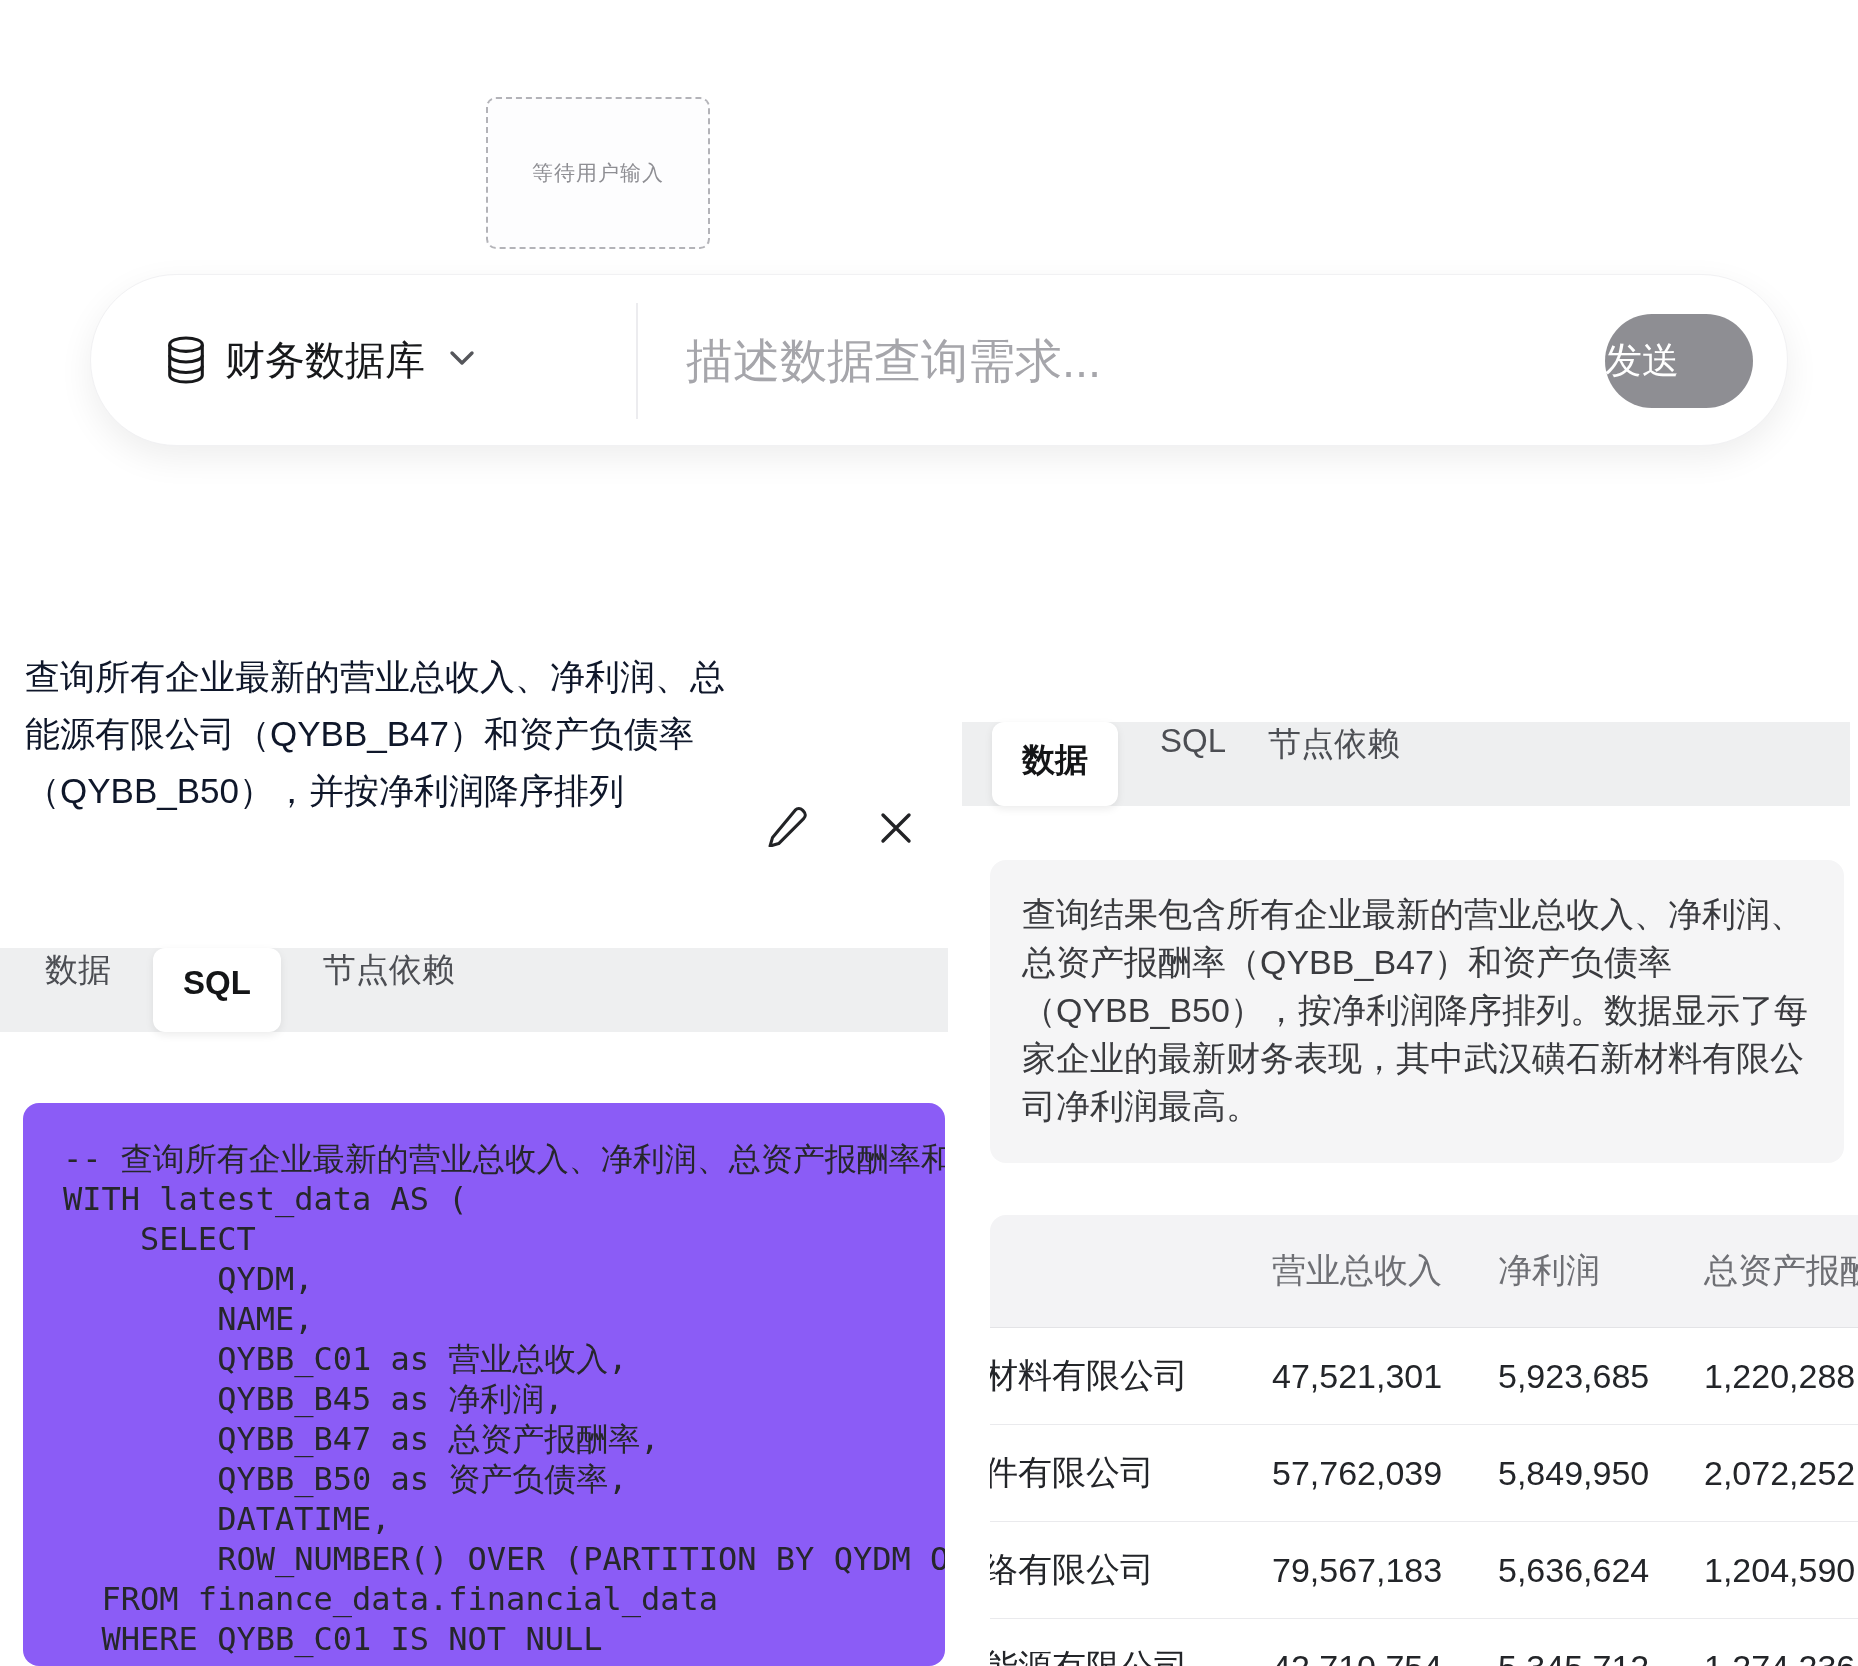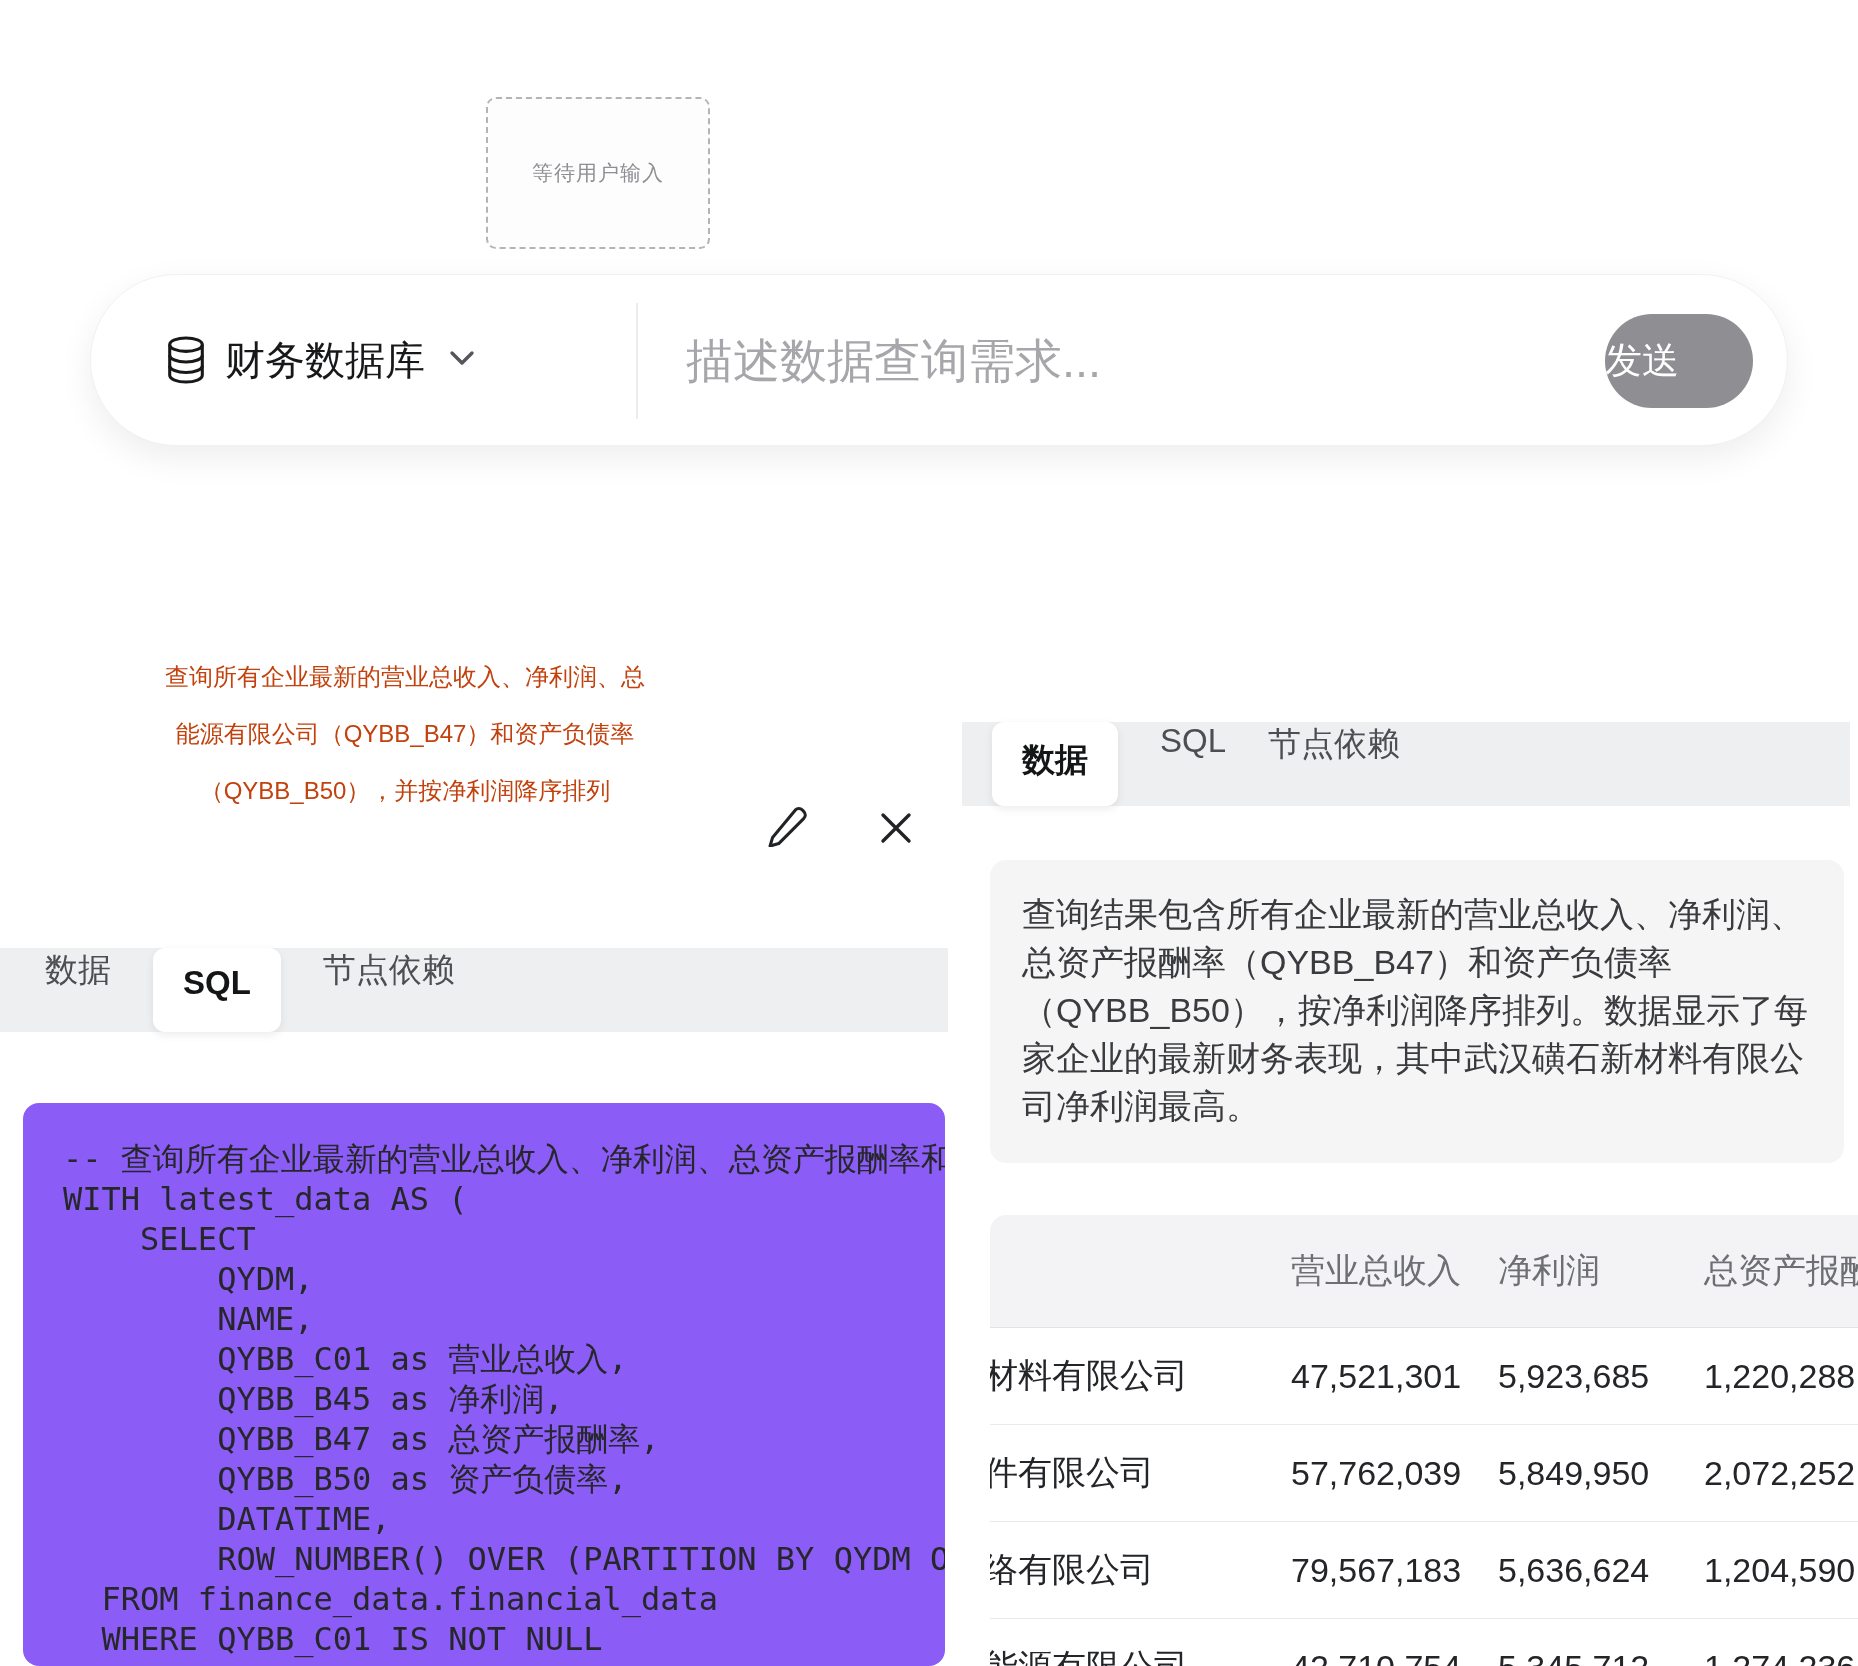--- a/index.html
+++ b/index.html
@@ -23,21 +23,21 @@
   .ds-chevron { margin-left:4px; }
   .sb-divider { position:absolute; left:545px; top:28px; width:2px; height:116px; background:#ececef; }
   .sb-placeholder { position:absolute; left:595px; top:0; height:172px; display:flex; align-items:center;
     font-size:47px; color:#a6a6ab; width:960px; overflow:hidden; white-space:nowrap; }
   .send-button { position:absolute; right:34px; top:39px; width:148px; height:94px; border:none;
     border-radius:47px; background:#8e8e93; color:#fff; font-size:37px; font-family:Liberation Mono, monospace;
     display:flex; align-items:center; justify-content:flex-start; cursor:pointer; }
 
   
   .query-text { position:absolute; left:25px; top:648px; width:760px; }
-  .query-text .qline { font-size:24px; line-height:57px; color:#c2410c; white-space:nowrap;text-align:center; }
+  .query-text .qline { font-size:35px; line-height:57px; color:#0f172a; white-space:nowrap; }
   .edit-icon { position:absolute; left:763px; top:801px; width:46px; height:46px; cursor:pointer; }
   .close-icon-left { position:absolute; left:878px; top:810px; width:36px; height:36px; cursor:pointer; }
 
   .tabbar { position:absolute; background:#eeeff0; display:flex; }
   .tabbar-left { left:0; top:948px; width:948px; height:84px; padding-left:45px; gap:42px; }
   .tabbar-right { left:962px; top:722px; width:888px; height:84px; padding-left:30px; gap:42px; }
   .tab { font-size:33px; color:#4c4e53; white-space:nowrap; cursor:pointer; }
   .tab.active { background:#fff; color:#141517; font-weight:bold; border-radius:12px;
     padding:16px 30px; box-shadow:0 3px 8px rgba(0,0,0,0.08); }
 
@@ -56,21 +56,21 @@
   .result-table { position:absolute; left:990px; top:1215px; width:900px; height:451px;
     border-top-left-radius:16px; overflow:hidden; background:#fff; }
   .thead { position:relative; height:112px; background:#f3f3f5; }
   .trow { position:relative; height:97px; border-top:1px solid #eaeaed; background:#fff; }
   .trow.first { border-top:1px solid #e3e3e6; }
   .cell { position:absolute; top:0; height:100%; display:flex; align-items:center;
     font-size:34px; white-space:nowrap; }
   .cell.head { color:#6e6f74; }
   .cell.body { color:#232529; }
   .c-name { left:-6px; width:300px; }
-  .c-rev  { left:282px;margin-left:19px; }
+  .c-rev  { left:282px; }
   .c-np   { left:508px; }
   .c-roa  { left:714px; }
 </style>
 </head>
 <body>
 
 <div id="root">
 
   <div class="waiting-box">
     <span>等待用户输入</span>

